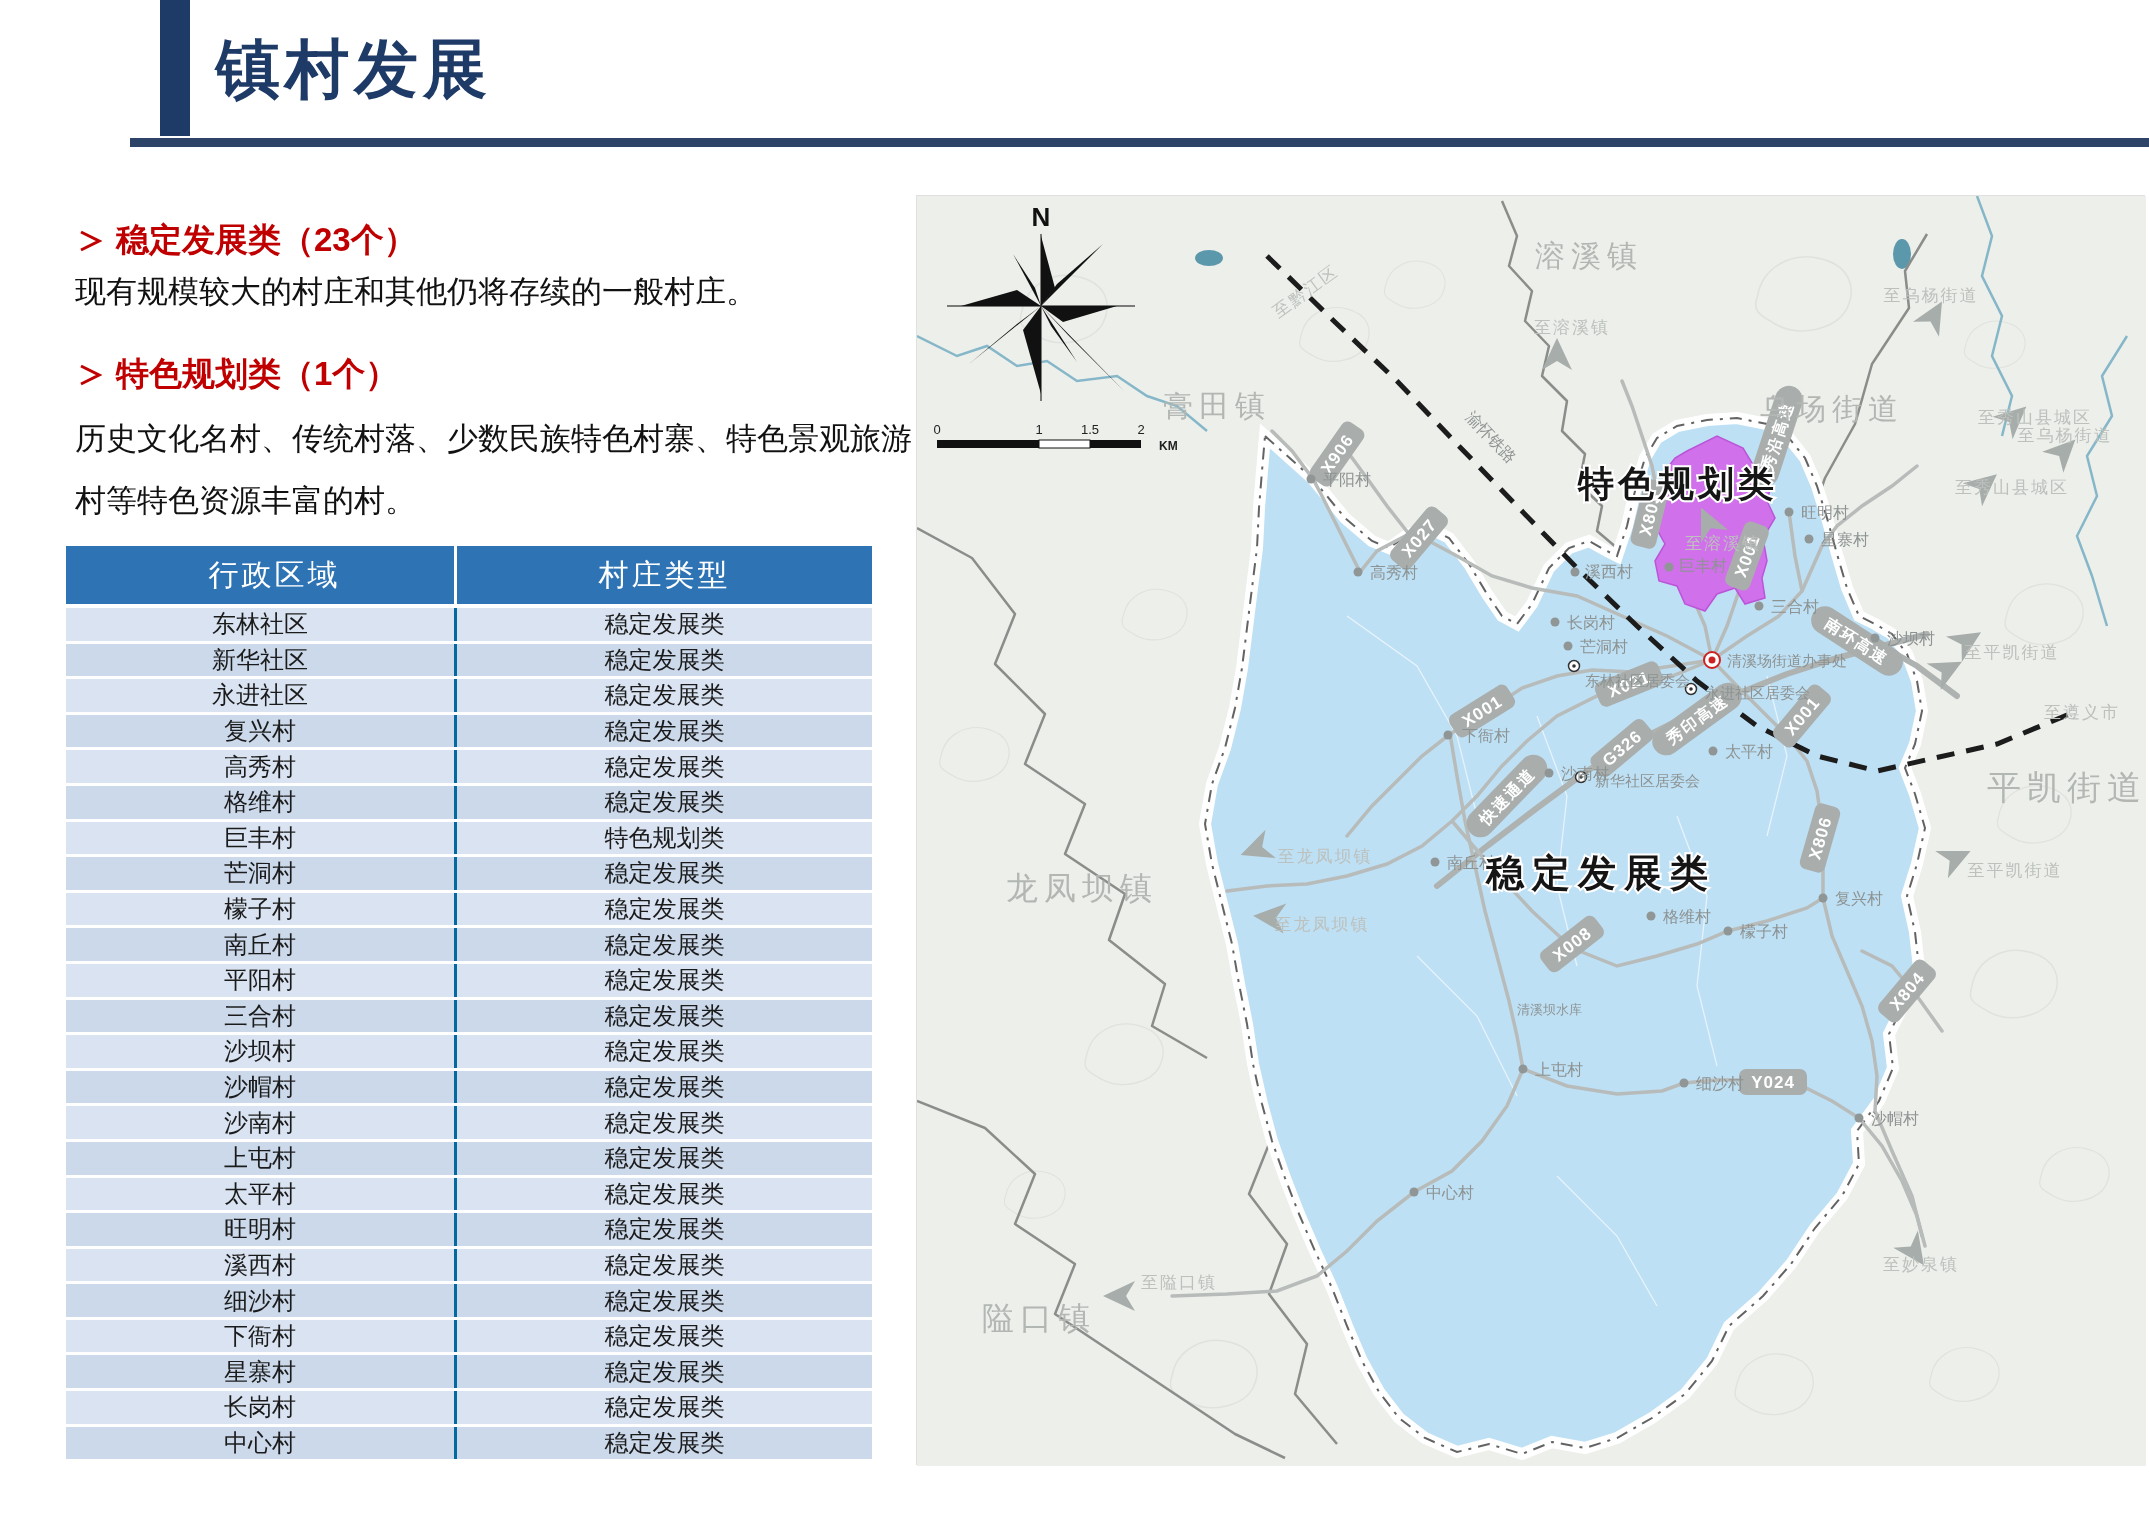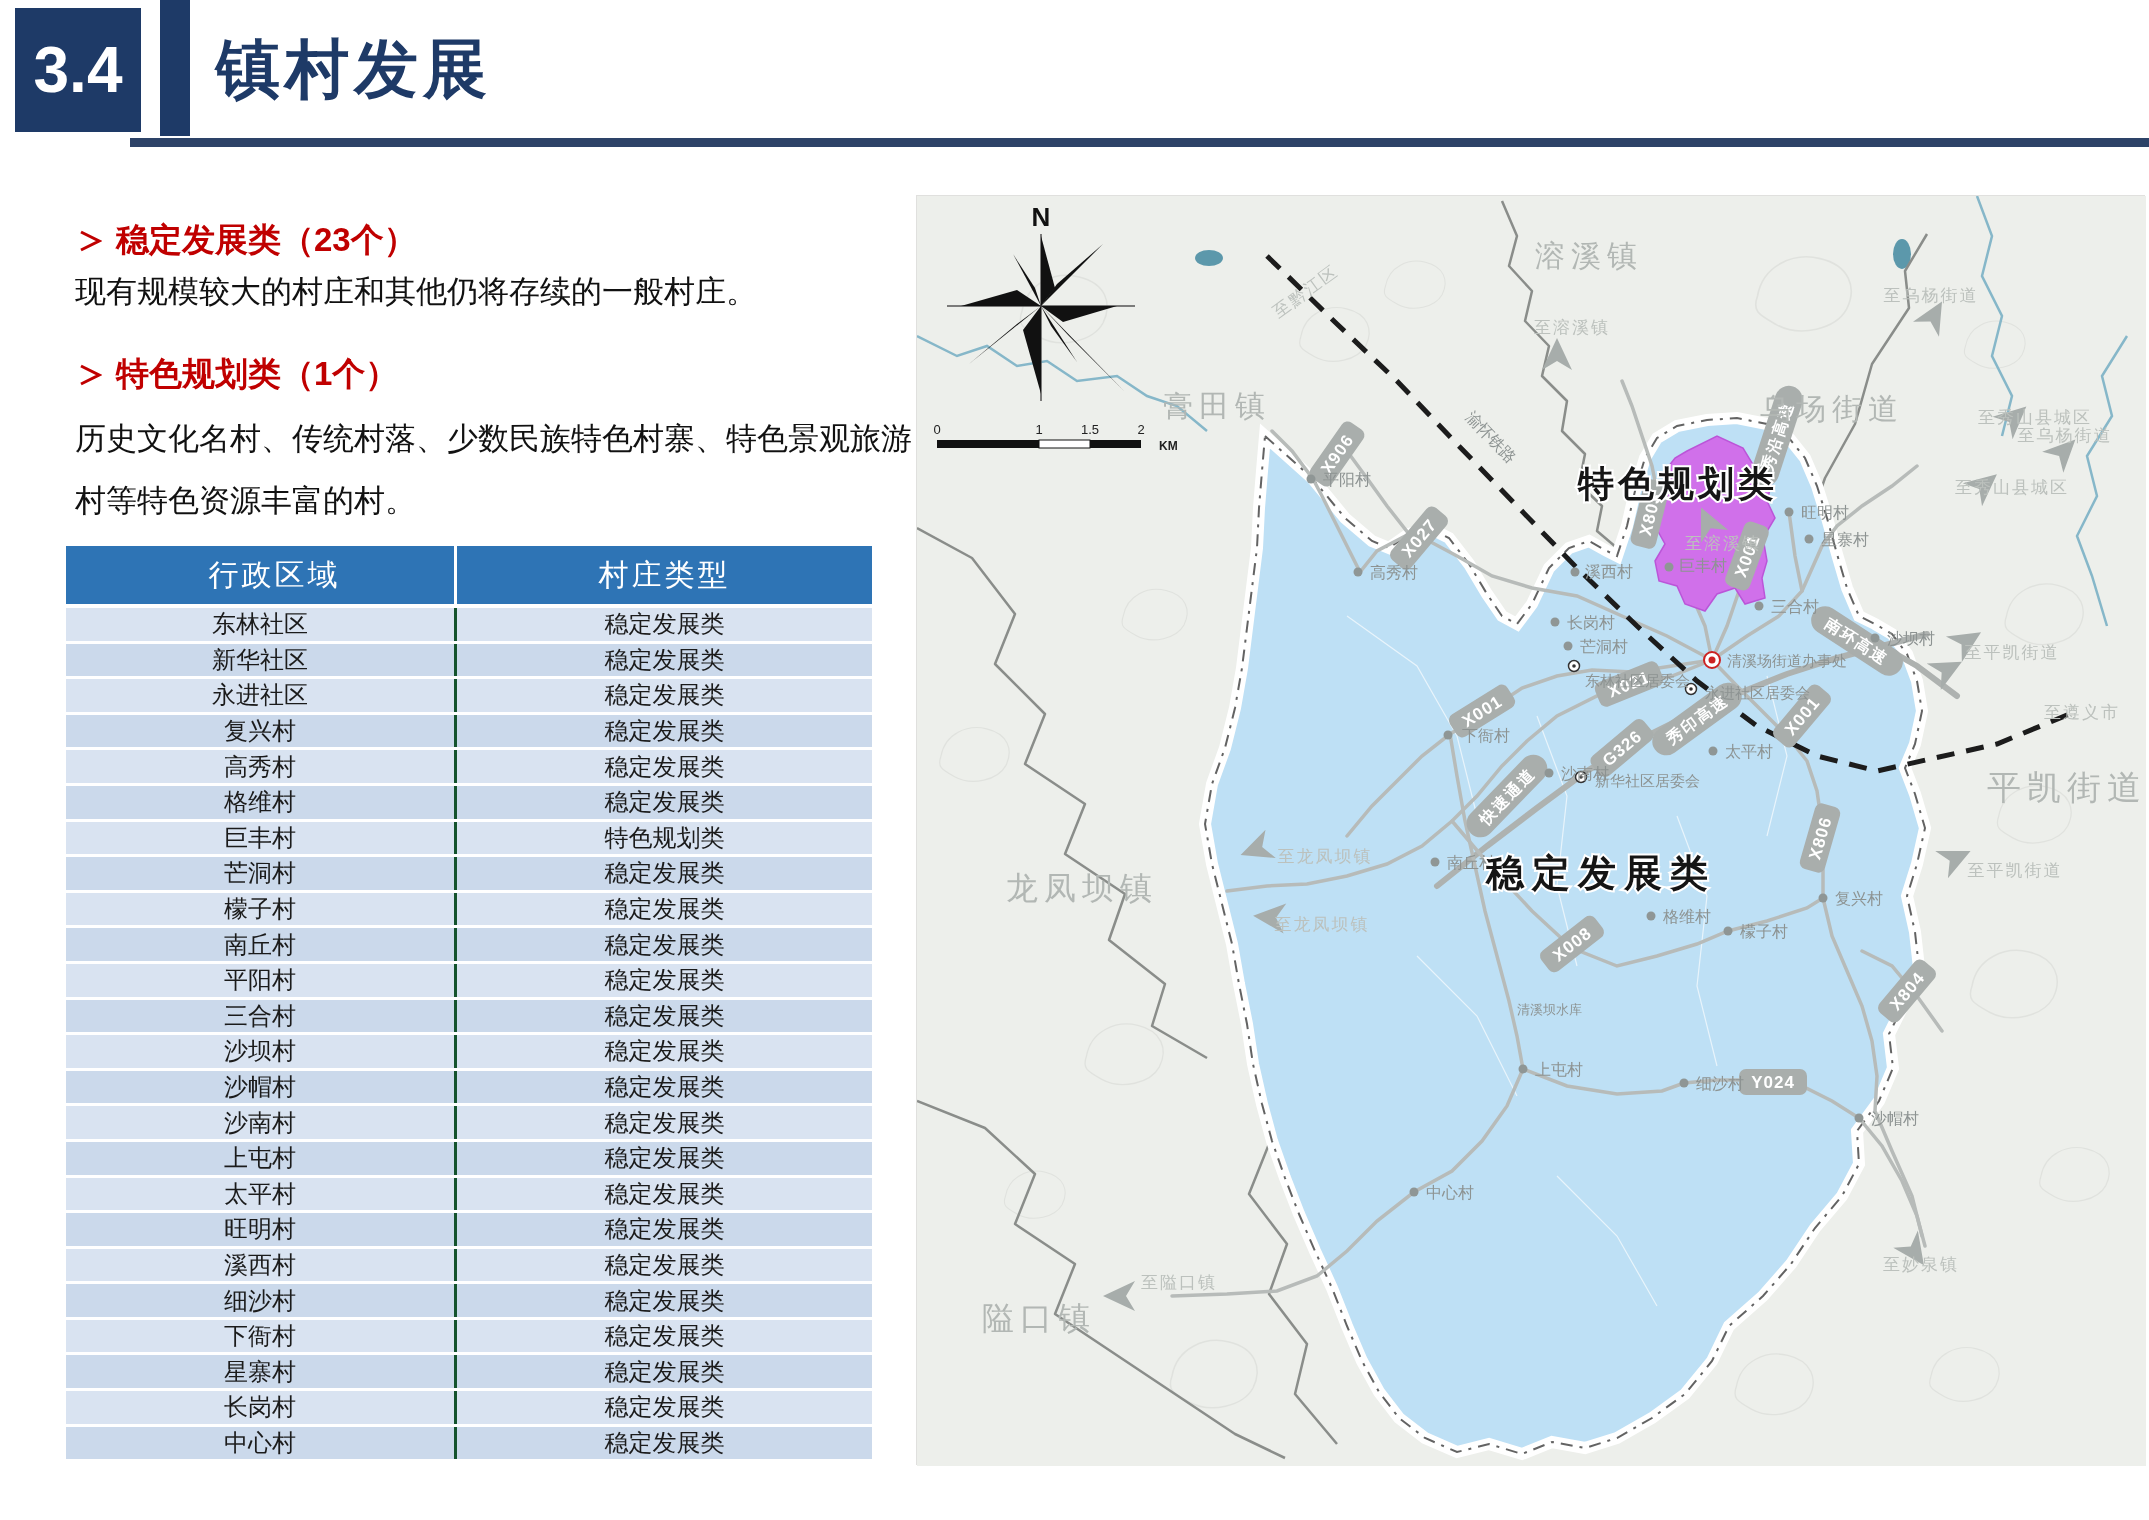--- a/index.html
+++ b/index.html
@@ -22,21 +22,21 @@
   .thead{display:flex;height:58px;background:#2E74B5;border-bottom:4px solid #fff;}
   .th{display:flex;align-items:center;justify-content:center;color:#fff;
       font-family:"Liberation Serif",serif;font-size:30px;letter-spacing:3px;}
   .th.c1{width:48.5%;border-right:3px solid #fff;box-sizing:border-box;padding-left:29px;}
   .th.c2{flex:1;border-radius:22px;}
   .trow{display:flex;height:32.6px;border-bottom:3px solid #fff;}
   .trow:nth-child(odd){background:#D9E3F1;}
   .trow:nth-child(even){background:#CBD9EB;}
   .tc{display:flex;align-items:center;justify-content:center;
       font-family:"Liberation Serif",serif;font-size:24px;color:#1b1b1b;}
-  .tc.c1{width:48.5%;border-right:3px solid #14532d;box-sizing:border-box;}
+  .tc.c1{width:48.5%;border-right:3px solid #0369a1;box-sizing:border-box;}
   .tc.c2{flex:1;}
   
   .mapwrap{position:absolute;left:916px;top:195px;width:1229px;height:1270px;border:1px solid #e0e0de;box-sizing:border-box;}
   svg text{font-family:"Liberation Sans",sans-serif;}
   .town{fill:#b2b7b4;letter-spacing:6px;}
   .dirlab{fill:#bcc1bd;font-size:17px;letter-spacing:2px;}
   .vlg{fill:#8d9392;font-size:16px;}
   .cmt{fill:#8d9392;font-size:15px;}
   .zone{font-weight:bold;fill:#151515;paint-order:stroke;stroke:#ffffff;stroke-width:4px;}
   .badge{fill:#a9aeac;}
@@ -47,21 +47,20 @@
   .bound{stroke:#8a8d8a;stroke-width:2.5;fill:none;stroke-linejoin:round;}
   .river{stroke:#86b7c9;stroke-width:2.5;fill:none;}
   .ct{stroke:#e0e2de;stroke-width:1.5;fill:none;}
   .inb{stroke:#ffffff;stroke-width:1.2;fill:none;opacity:.65;}
 </style>
 </head>
 <body>
 
 <div class="slide">
 
-  <div class="secnum">3.4</div>
   <div class="vbar"></div>
   <div class="ptitle">镇村发展</div>
   <div class="hrule"></div>
 
   <div class="bullet b1">
     <span class="bicon">
       <svg width="24" height="26" viewBox="0 0 24 26">
           <path d="M3,4 L21,13 L3,22" fill="none" stroke="#C00000" stroke-width="3"></path>
         </svg>
     </span>

